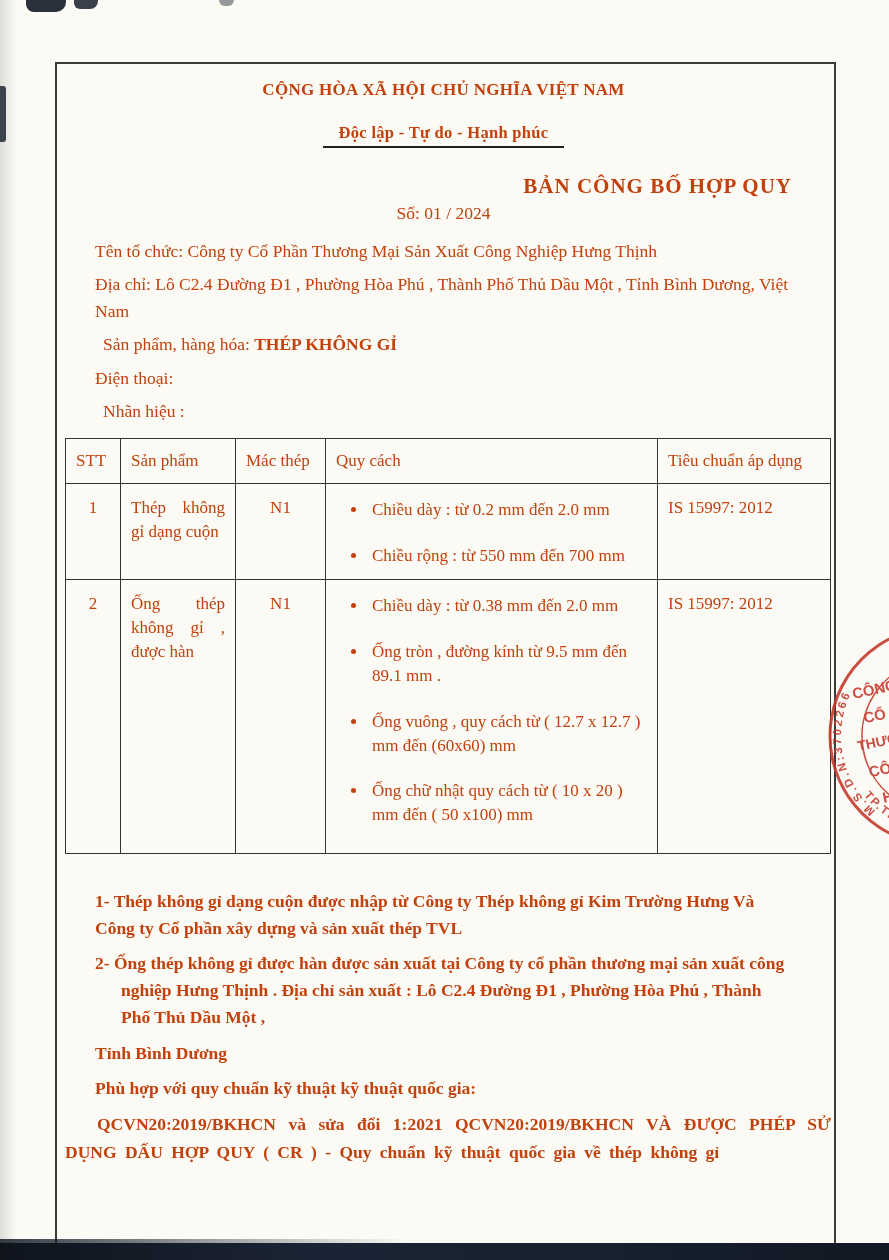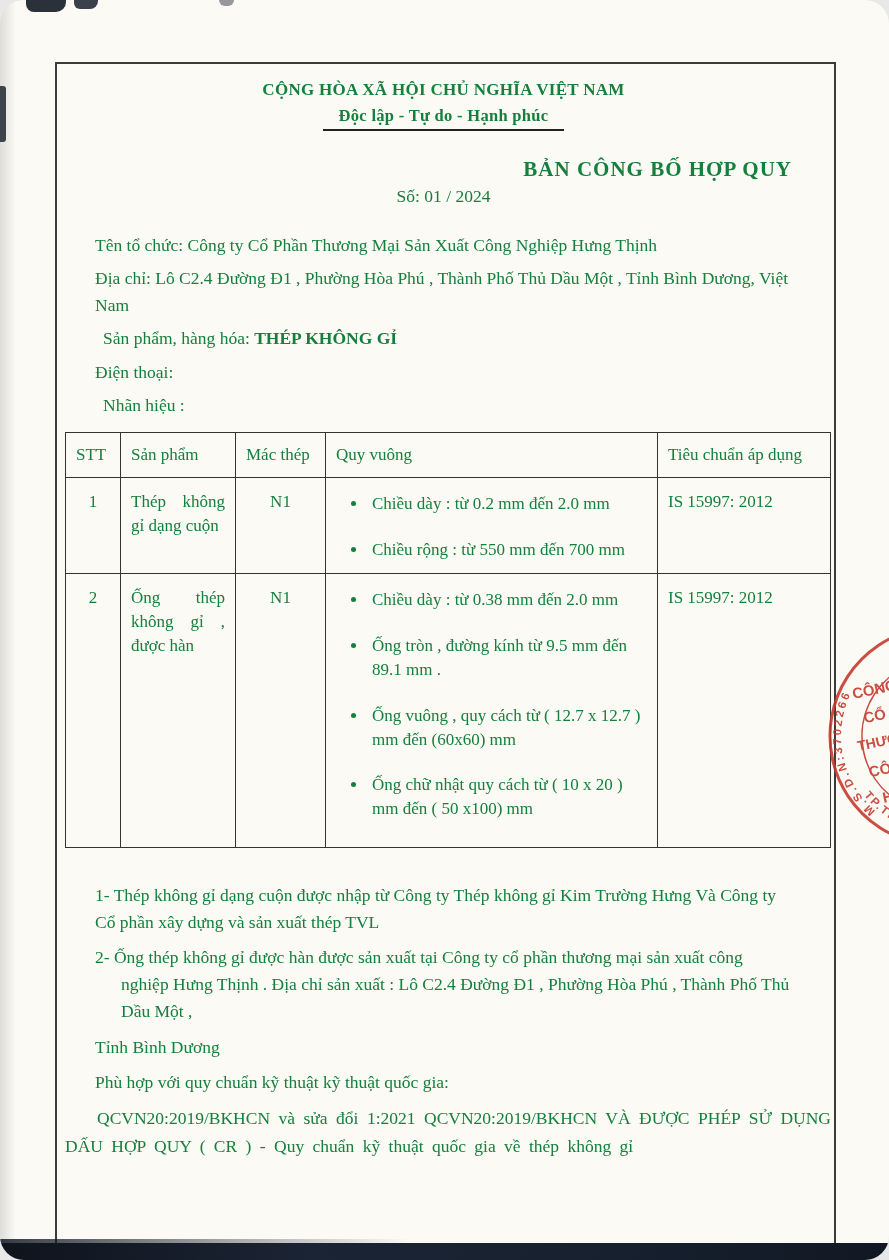--- a/index.html
+++ b/index.html
@@ -5,22 +5,21 @@
   * { margin: 0; padding: 0; box-sizing: border-box; }
   html, body { background: #e8e8e8; }
   .page {
     position: relative;
     width: 889px;
     height: 1260px;
     margin: 0 auto;
     background: #fbfaf5;
     overflow: hidden;
     font-family: "Liberation Serif", "DejaVu Serif", serif;
-    color: #15803d;
-    border-radius: 24px;
+    color: #c2410c;
   }
   
   .edge-shadow-left {
     position: absolute; left: 0; top: 0; width: 16px; height: 100%;
     background: linear-gradient(90deg, rgba(70,70,70,0.16), rgba(0,0,0,0));
     z-index: 5;
   }
   .blob { position: absolute; background: #2b313a; z-index: 6; }
   .blob-a { left: 26px; top: 0; width: 40px; height: 12px; border-radius: 0 0 10px 8px; }
   .blob-b { left: 74px; top: 0; width: 24px; height: 9px; border-radius: 0 0 8px 6px; background:#3a414b; }
@@ -37,30 +36,30 @@
 
   .frame {
     position: absolute;
     left: 55px; top: 62px;
     width: 781px; height: 1186px;
     border: 2px solid #3b3b3b;
     padding: 16px 42px 0 38px;
   }
   .center { text-align: center; }
   .nat-line1 { font-weight: bold; font-size: 17px; letter-spacing: .3px; }
-  .motto-wrap { margin-top: 6px; }
+  .motto-wrap { margin-top: 23px; }
   .motto {
     display: inline-block; font-weight: bold; font-size: 16.5px;
     border-bottom: 2px solid #222; padding: 0 16px 3px; letter-spacing: .3px;
   }
   .doc-title { margin-top: 26px; font-weight: bold; font-size: 21px; letter-spacing: 1px; text-align: right; }
   .doc-no { margin-top: 4px; font-size: 17.5px; }
 
   .p { font-size: 17.5px; line-height: 1.55; margin-top: 6px; }
-  .p-first { margin-top: 25px; }
+  .p-first { margin-top: 14px; }
   .indent { padding-left: 8px; }
   .bold { font-weight: bold; }
 
   table.spec {
     border-collapse: collapse;
     margin-top: 13px;
     margin-left: -30px;
     width: 765px;
     table-layout: fixed;
     font-size: 17px;
@@ -76,21 +75,21 @@
   .col-qc  { width: 332px; }
   .col-tc  { width: 173px; }
   th.c, td.c { text-align: center; }
   table.spec td { vertical-align: top; padding: 12px 10px; line-height: 1.4; }
   td.sp-cell { text-align: justify; padding: 12px 12px; }
   td.qc-cell ul { list-style: disc; padding-left: 24px; margin: 2px 0 0 8px; }
   td.qc-cell li { padding-left: 4px; }
   td.qc-cell li + li { margin-top: 22px; }
   tr.row-2 td { padding-bottom: 26px; }
 
-  .notes { margin-top: 34px; }
+  .notes { margin-top: 34px; font-weight: bold; }
   .note { font-size: 17.5px; line-height: 1.55; margin-top: 8px; }
   .note-hang { padding-left: 26px; text-indent: -26px; }
   .final-par {
     margin-top: 8px; margin-left: -30px; margin-right: -39px;
     text-indent: 32px; text-align: justify; font-size: 17.5px; line-height: 1.6;
     word-spacing: 4px;
   }
 
   .seal {
     position: absolute; left: 823px; top: 620px; width: 232px; height: 232px;
@@ -133,21 +132,21 @@
           <col class="col-sp">
           <col class="col-mt">
           <col class="col-qc">
           <col class="col-tc">
       </colgroup>
       <tbody>
           <tr>
         <th class="c">STT</th>
         <th>Sản phẩm</th>
         <th>Mác thép</th>
-        <th>Quy vuông</th>
+        <th>Quy cách</th>
         <th>Tiêu chuẩn áp dụng</th>
       </tr>
       <tr>
         <td class="c">1</td>
         <td class="sp-cell">Thép không gỉ dạng cuộn</td>
         <td class="c">N1</td>
         <td class="qc-cell">
           <ul>
             <li>Chiều dày : từ 0.2 mm đến 2.0 mm</li>
             <li>Chiều rộng : từ 550 mm đến 700 mm</li>

